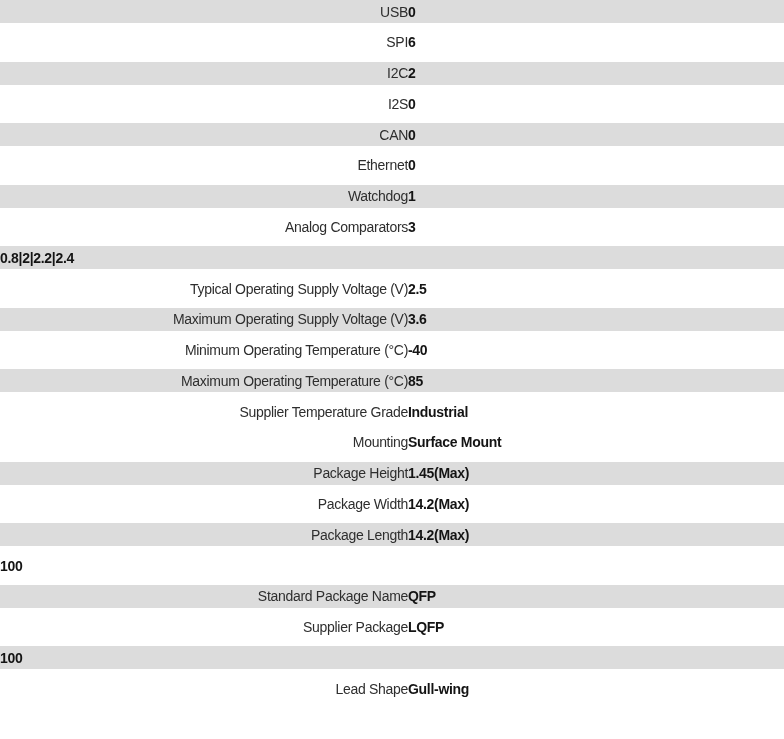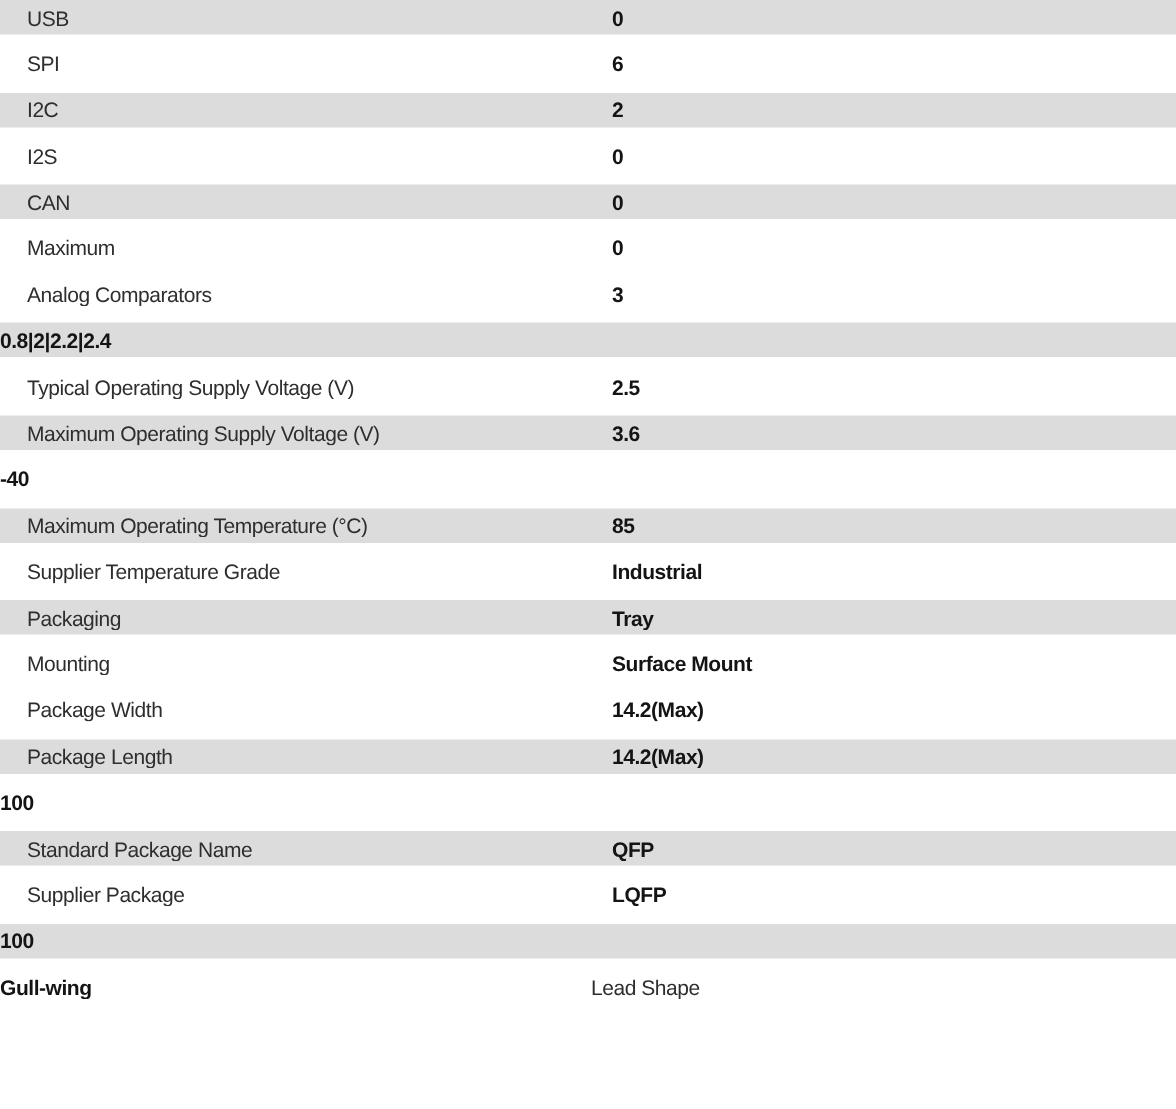--- a/index.html
+++ b/index.html
@@ -26,24 +26,25 @@
   .row.alt {
     background: var(--row-alt-bg, #dcdcdc);
   }
   .cell {
     white-space: nowrap;
     overflow: hidden;
   }
   .cell.label {
     box-sizing: border-box;
     width: 408px;
-    padding-left: 18px;
+    padding-left: 6px;
     font-size: 14px;
     letter-spacing: -0.3px;
     color: var(--label-text, #2e2e2e);
+    text-align: right;
   }
   .cell.value {
     flex: 1;
     font-size: 14px;
     font-weight: bold;
     letter-spacing: -0.3px;
     color: var(--value-text, #141414);
   }
 </style>
 </head>
@@ -70,24 +71,28 @@
       <div class="cell label">I2S</div>
       <div class="cell value">0</div>
     </div>
 
     <div class="row alt">
       <div class="cell label">CAN</div>
       <div class="cell value">0</div>
     </div>
 
     <div class="row plain">
-      <div class="cell label">Maximum</div>
+      <div class="cell label">Ethernet</div>
       <div class="cell value">0</div>
     </div>
 
+    <div class="row alt">
+      <div class="cell label">Watchdog</div>
+      <div class="cell value">1</div>
+    </div>
 
     <div class="row plain">
       <div class="cell label">Analog Comparators</div>
       <div class="cell value">3</div>
     </div>
 
     <div class="row alt">
       <div class="cell value">0.8|2|2.2|2.4</div>
     </div>
 
@@ -95,43 +100,44 @@
       <div class="cell label">Typical Operating Supply Voltage (V)</div>
       <div class="cell value">2.5</div>
     </div>
 
     <div class="row alt">
       <div class="cell label">Maximum Operating Supply Voltage (V)</div>
       <div class="cell value">3.6</div>
     </div>
 
     <div class="row plain">
+      <div class="cell label">Minimum Operating Temperature (°C)</div>
       <div class="cell value">-40</div>
     </div>
 
     <div class="row alt">
       <div class="cell label">Maximum Operating Temperature (°C)</div>
       <div class="cell value">85</div>
     </div>
 
     <div class="row plain">
       <div class="cell label">Supplier Temperature Grade</div>
       <div class="cell value">Industrial</div>
     </div>
 
-    <div class="row alt">
-      <div class="cell label">Packaging</div>
-      <div class="cell value">Tray</div>
-    </div>
 
     <div class="row plain">
       <div class="cell label">Mounting</div>
       <div class="cell value">Surface Mount</div>
     </div>
 
+    <div class="row alt">
+      <div class="cell label">Package Height</div>
+      <div class="cell value">1.45(Max)</div>
+    </div>
 
     <div class="row plain">
       <div class="cell label">Package Width</div>
       <div class="cell value">14.2(Max)</div>
     </div>
 
     <div class="row alt">
       <div class="cell label">Package Length</div>
       <div class="cell value">14.2(Max)</div>
     </div>
@@ -148,16 +154,16 @@
     <div class="row plain">
       <div class="cell label">Supplier Package</div>
       <div class="cell value">LQFP</div>
     </div>
 
     <div class="row alt">
       <div class="cell value">100</div>
     </div>
 
     <div class="row plain">
+      <div class="cell label">Lead Shape</div>
       <div class="cell value">Gull-wing</div>
-      <div class="cell label">Lead Shape</div>
     </div>
   </div>
 
 </body></html>

